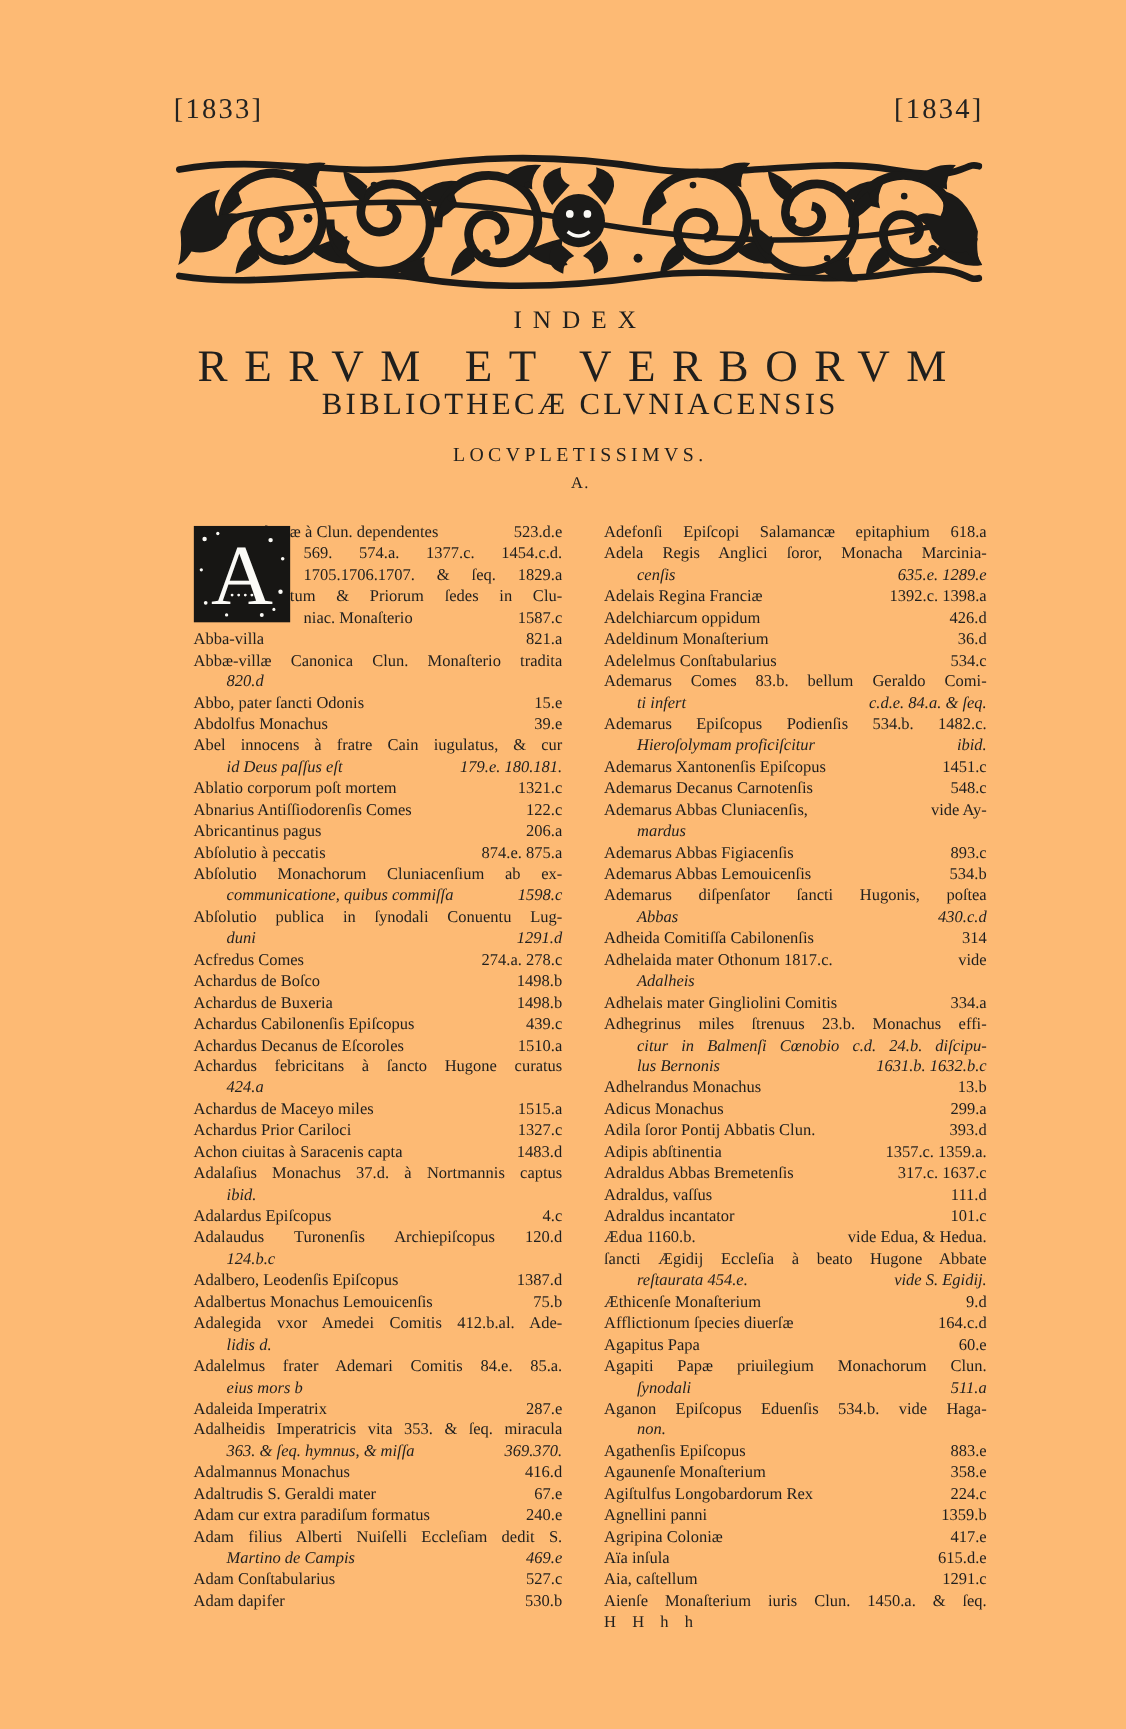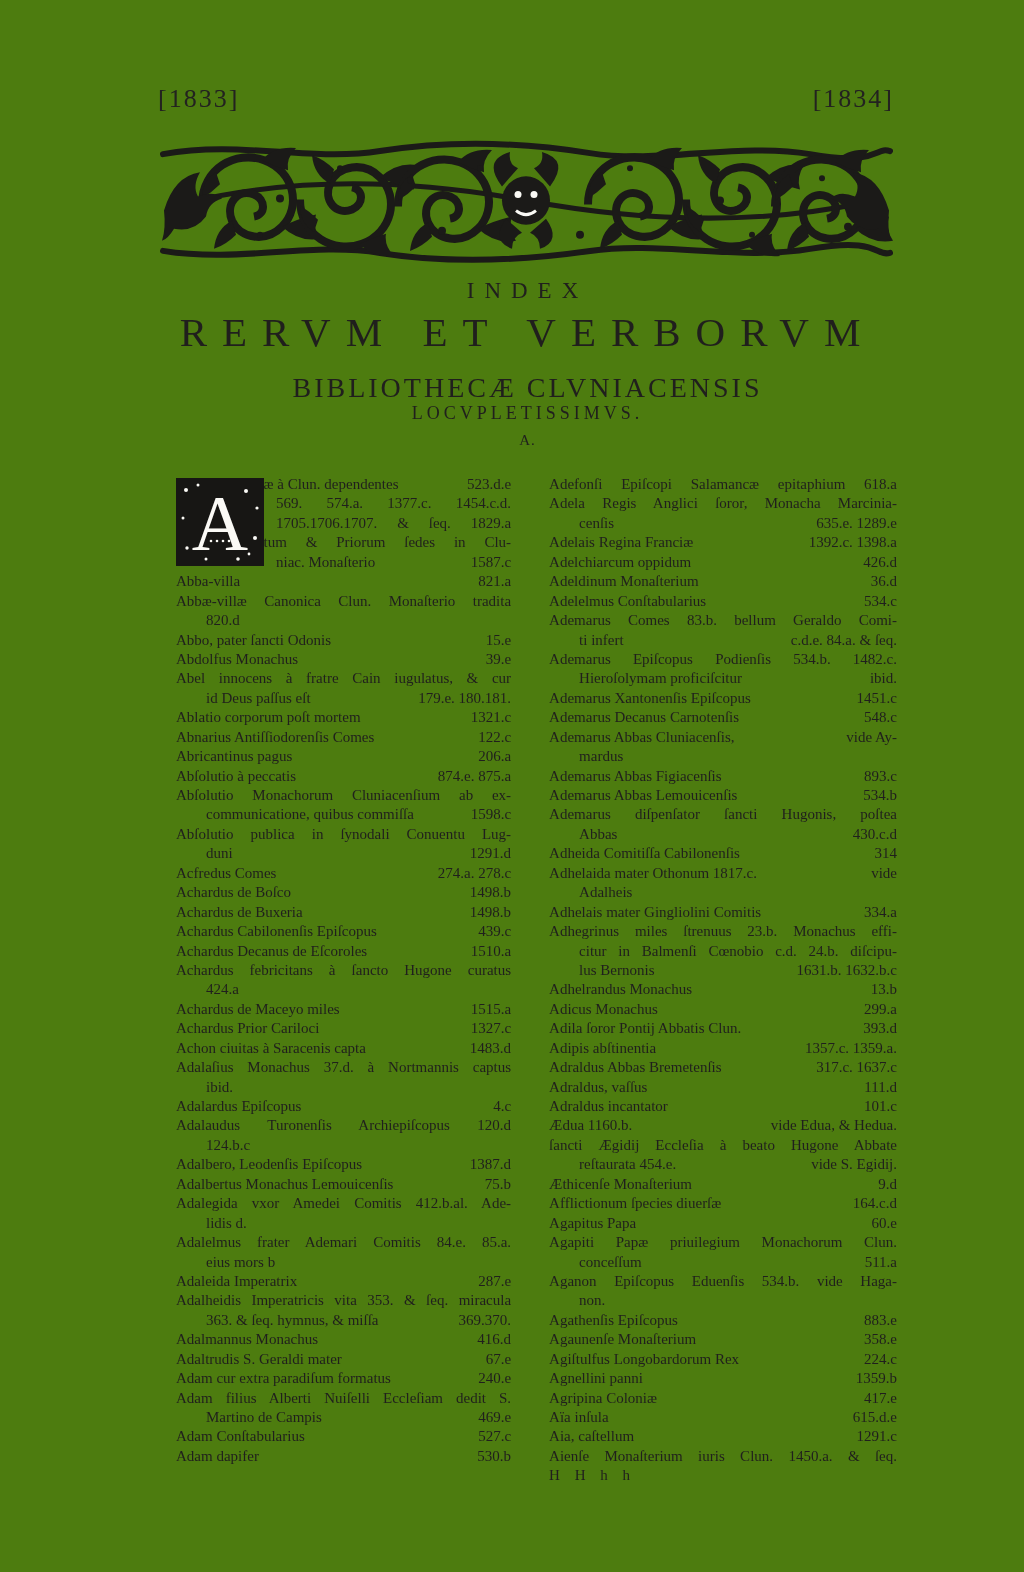--- a/index.html
+++ b/index.html
@@ -1,46 +1,46 @@
 <!DOCTYPE html>
 <html><head>
 <meta charset="utf-8">
 <style>
   html,body{margin:0;padding:0;background:#e8e8e6;}
   .page{
     position:relative;width:1024px;height:1572px;overflow:hidden;
-    background:#4d7c0f;color:#201f1d;
+    background:#fdba74;color:#201f1d;
     font-family:"Liberation Serif","DejaVu Serif",serif;
   }
   .folio{position:absolute;top:84px;font-size:26px;letter-spacing:2px;color:#232220;}
   .folio.left{left:158px;}
   .folio.right{right:130px;}
   .ornament{position:absolute;left:160px;top:138px;width:733px;height:128px;}
   .ornament svg{display:block;width:100%;height:100%;}
   .heads{position:absolute;left:160px;top:0;width:735px;text-align:center;}
   .h-index{position:absolute;top:278px;width:100%;font-size:23px;letter-spacing:10px;}
   .h-main{position:absolute;top:308px;width:100%;font-size:41px;letter-spacing:15px;white-space:nowrap;}
-  .h-sub{position:absolute;top:372px;width:100%;font-size:28px;letter-spacing:3px;}
+  .h-sub{position:absolute;top:352px;width:100%;font-size:28px;letter-spacing:3px;}
   .h-loc{position:absolute;top:403px;width:100%;font-size:18px;letter-spacing:4px;}
   .h-a{position:absolute;top:432px;width:100%;font-size:15px;letter-spacing:1px;}
   .columns{
     position:absolute;left:176px;top:475px;width:721px;
     display:flex;gap:26px;font-size:15px;
   }
   .col{position:relative;}
   .col.c1{width:341px;}
   .col.c2{width:354px;margin-left:12px;}
   .line{
     display:flex;justify-content:space-between;align-items:baseline;
     height:19.45px;line-height:19.45px;white-space:nowrap;
   }
   .line .lt{overflow:visible;}
   .line .rt{padding-left:6px;}
   .line.spread{display:block;white-space:normal;text-align:justify;text-align-last:justify;}
-  .i1{padding-left:30px;}
+  .i1{padding-left:30px;font-style:italic;}
   .i2{padding-left:55px;}
   .i3{padding-left:100px;}
   .line.sig{display:block;text-align:left;padding-right:52px;word-spacing:7px;letter-spacing:2px;}
   .dropcap{position:absolute;left:0;top:3px;width:88px;height:88px;}
 </style>
 </head>
 <body>
 
 <div class="page">
 
@@ -411,21 +411,21 @@
         <div class="line i0">
           <span class="lt">Afflictionum ſpecies diuerſæ</span>
           <span class="rt">164.c.d</span>
         </div>
         <div class="line i0">
           <span class="lt">Agapitus Papa</span>
           <span class="rt">60.e</span>
         </div>
         <div class="line i0 spread">Agapiti Papæ priuilegium Monachorum Clun.</div>
         <div class="line i1">
-          <span class="lt">conceſſum</span>
+          <span class="lt">ſynodali</span>
           <span class="rt">511.a</span>
         </div>
         <div class="line i0 spread">Aganon Epiſcopus Eduenſis 534.b. vide Haga-</div>
         <div class="line i1">non.</div>
         <div class="line i0">
           <span class="lt">Agathenſis Epiſcopus</span>
           <span class="rt">883.e</span>
         </div>
         <div class="line i0">
           <span class="lt">Agaunenſe Monaſterium</span>

